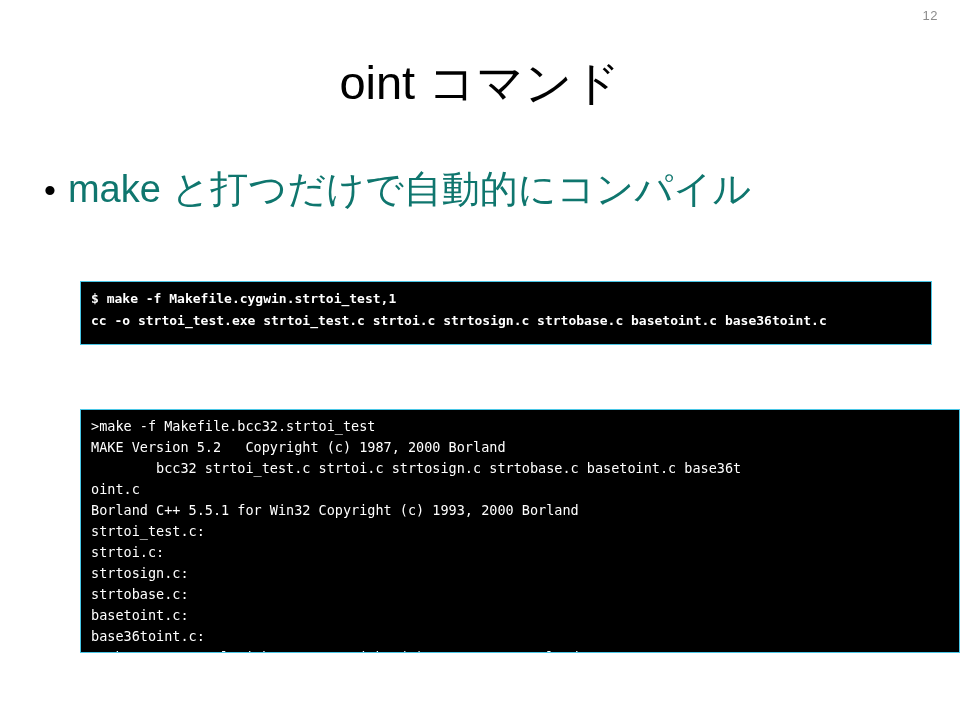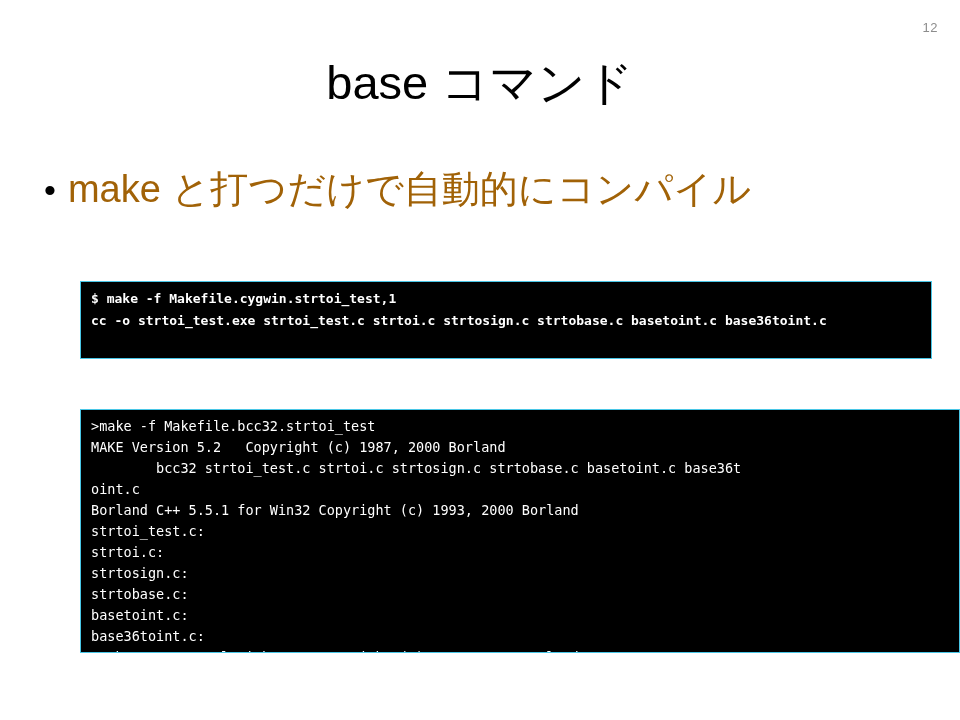--- a/index.html
+++ b/index.html
@@ -24,21 +24,20 @@
 
   
   .page-number {
     position: absolute;
     top: 8px;
     right: 22px;
     font-size: 13px;
     color: #8c8c8c;
     font-family: "Liberation Sans", "DejaVu Sans", sans-serif;
     letter-spacing: 0.5px;
-    margin-top: 12px;
   }
 
   
   .slide-title {
     position: absolute;
     top: 57px;
     left: 0;
     width: 960px;
     text-align: center;
     font-size: 47px;
@@ -61,21 +60,21 @@
   }
   .bullet-dot {
     font-size: 34px;
     line-height: 1;
     margin-right: 12px;
     color: #000000;
   }
   .bullet-text {
     font-size: 38px;
     line-height: 1.15;
-    color: #a16207;
+    color: #0f766e;
     font-family: "Liberation Sans", "DejaVu Sans", sans-serif;
     white-space: nowrap;
   }
 
   
   .caption-tab {
     position: absolute;
     box-sizing: border-box;
     background: #dff0fa;
     border: 1px solid #5bc8e8;
@@ -107,21 +106,21 @@
     box-sizing: border-box;
     background: #000000;
     border: 1px solid #49c6e6;
     padding: 6px 0 6px 10px;
     overflow: hidden;
   }
   #terminal-cygwin {
     left: 80px;
     top: 281px;
     width: 852px;
-    height: 78px;
+    height: 64px;
   }
   #terminal-bcc32 {
     left: 80px;
     top: 409px;
     width: 880px;
     height: 244px;
   }
   .terminal pre {
     margin: 0;
     padding: 0;
@@ -142,21 +141,21 @@
     line-height: 21px;
   }
 </style>
 </head>
 <body>
 
 <div class="slide">
 
   <div class="page-number">12</div>
 
-  <div class="slide-title">base コマンド</div>
+  <div class="slide-title">oint コマンド</div>
 
   <div class="bullet-row">
     <span class="bullet-dot">•</span>
     <span class="bullet-text">make と打つだけで自動的にコンパイル</span>
   </div>
 
 
   <div class="terminal" id="terminal-cygwin">
     <pre>$ make -f Makefile.cygwin.strtoi_test,1
 cc -o strtoi_test.exe strtoi_test.c strtoi.c strtosign.c strtobase.c basetoint.c base36toint.c</pre>

